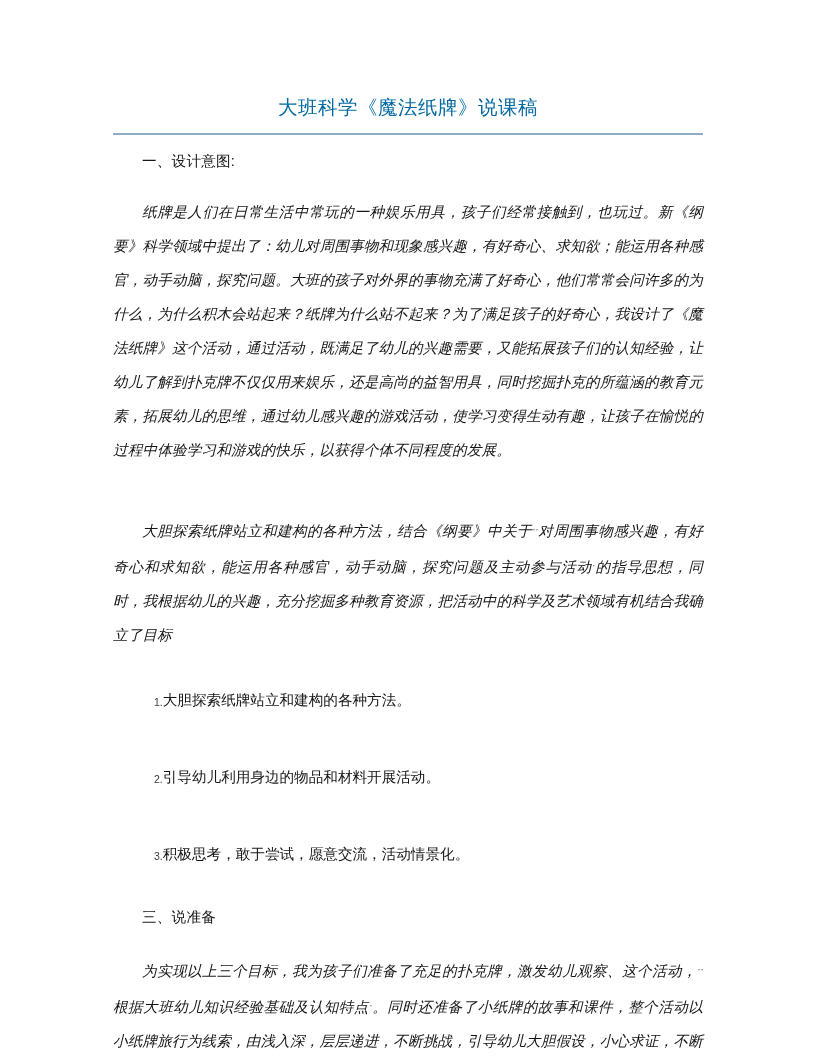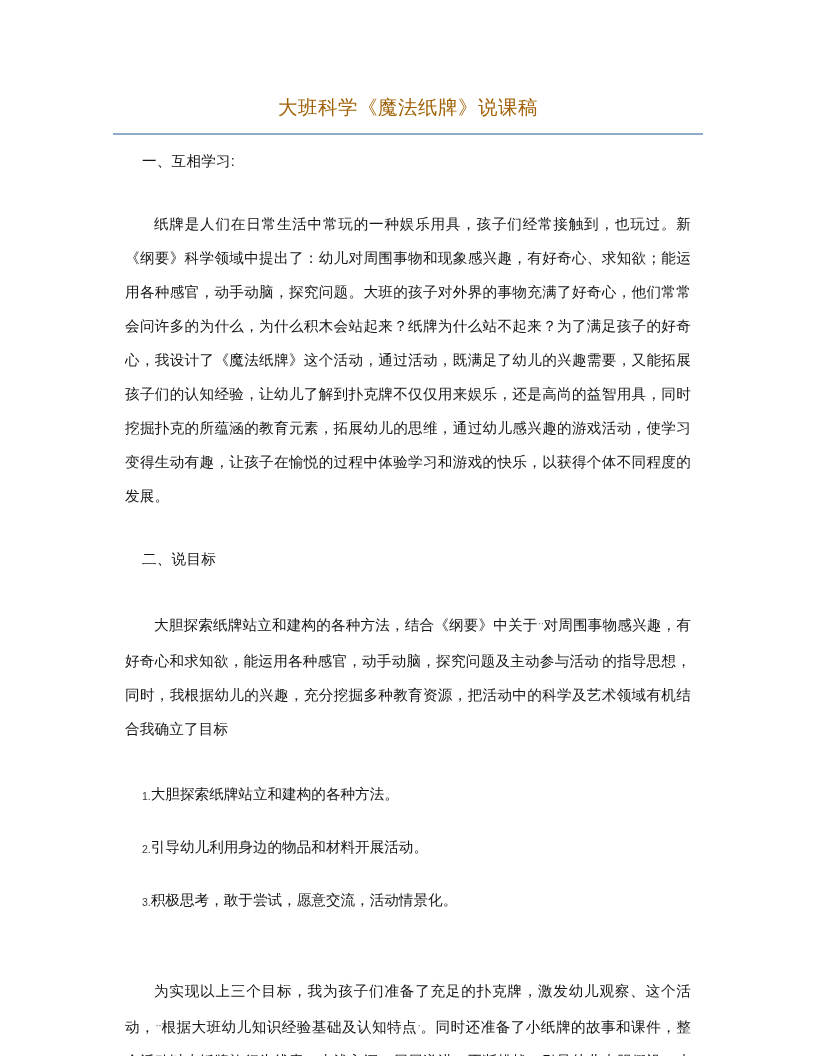--- a/index.html
+++ b/index.html
@@ -22,21 +22,21 @@
     box-sizing: border-box;
   }
   .doc-title {
     position: absolute;
     top: 95px;
     left: 0;
     width: 816px;
     text-align: center;
     font-size: 19.5px;
     letter-spacing: 0.5px;
-    color: #a16207;
+    color: #0369a1;
     font-weight: normal;
     line-height: 1.25;
     margin: 0;
   }
   .title-rule {
     position: absolute;
     top: 133px;
     left: 113px;
     width: 590px;
     height: 2px;
@@ -53,35 +53,36 @@
     line-height: 1.6;
     margin: 0 0 0 0;
     padding: 0;
     text-indent: 29px;
     color: #151515;
     letter-spacing: 0.2px;
   }
   .para {
     font-size: 14.6px;
     line-height: 34px;
-    margin: 12px;
+    margin: 0;
     padding: 0;
     text-indent: 29px;
     text-align: justify;
     text-justify: inter-ideograph;
     color: #151515;
     letter-spacing: 0.15px;
+    font-style: italic;
   }
   .gap-sm { height: 21px; }
   .gap-md { height: 23px; }
   .gap-head { height: 22px; }
   .numbered {
     font-size: 14.6px;
     line-height: 30px;
-    margin: 0;
+    margin: 12px;
     padding: 0;
     text-indent: 29px;
     color: #151515;
   }
   .numbered .num {
     font-size: 10.5px;
     vertical-align: -1px;
     letter-spacing: 0;
     color: #3a3a3a;
   }
@@ -96,37 +97,37 @@
 <body>
 
 <div class="page">
 
   <h1 class="doc-title">大班科学《魔法纸牌》说课稿</h1>
 
   <div class="title-rule"></div>
 
   <div class="body-area">
 
-    <p class="section-head">一、互相学习:</p>
+    <p class="section-head">一、设计意图:</p>
     <div class="gap-head"></div>
     <p class="para">纸牌是人们在日常生活中常玩的一种娱乐用具，孩子们经常接触到，也玩过。新《纲要》科学领域中提出了：幼儿对周围事物和现象感兴趣，有好奇心、求知欲；能运用各种感官，动手动脑，探究问题。大班的孩子对外界的事物充满了好奇心，他们常常会问许多的为什么，为什么积木会站起来？纸牌为什么站不起来？为了满足孩子的好奇心，我设计了《魔法纸牌》这个活动，通过活动，既满足了幼儿的兴趣需要，又能拓展孩子们的认知经验，让幼儿了解到扑克牌不仅仅用来娱乐，还是高尚的益智用具，同时挖掘扑克的所蕴涵的教育元素，拓展幼儿的思维，通过幼儿感兴趣的游戏活动，使学习变得生动有趣，让孩子在愉悦的过程中体验学习和游戏的快乐，以获得个体不同程度的发展。</p>
 
     <div class="gap-md"></div>
 
-    <p class="section-head">二、说目标</p>
     <div class="gap-head"></div>
     <p class="para"><span>大胆探索纸牌站立和建构的各种方法，结合《纲要》中关于</span><span class="q">··</span><span>对周围事物感兴趣，有好奇心和求知欲，能运用各种感官，动手动脑，探究问题及主动参与活动</span><span class="q">·</span><span>的指导思想，同时，我根据幼儿的兴趣，充分挖掘多种教育资源，把活动中的科学及艺术领域有机结合我确立了目标</span></p>
 
     <div class="gap-sm"></div>
 
     <p class="numbered"><span class="num">1.</span><span>大胆探索纸牌站立和建构的各种方法。</span></p>
     <div class="gap-sm"></div>
     <p class="numbered"><span class="num">2.</span><span>引导幼儿利用身边的物品和材料开展活动。</span></p>
     <div class="gap-sm"></div>
     <p class="numbered"><span class="num">3.</span><span>积极思考，敢于尝试，愿意交流，活动情景化。</span></p>
 
     <div class="gap-md"></div>
 
+    <p class="section-head">三、说准备</p>
     <div class="gap-head"></div>
     <p class="para"><span>为实现以上三个目标，我为孩子们准备了充足的扑克牌，激发幼儿观察、这个活动，</span><span class="q">··</span><span>根据大班幼儿知识经验基础及认知特点</span><span class="q">·</span><span>。同时还准备了小纸牌的故事和课件，整个活动以小纸牌旅行为线索，由浅入深，层层递进，不断挑战，引导幼儿大胆假设，小心求证，不断探索。随着纸牌旅程的进行，小朋友帮助纸牌解决困难。活动情景化、游戏化，在情景中引题，在游戏中学习，让幼儿在轻松自由的氛围中体验到学习的快乐、合作的快乐、游戏的快乐。</span></p>
 
   </div>
 </div>
 
 </body></html>

